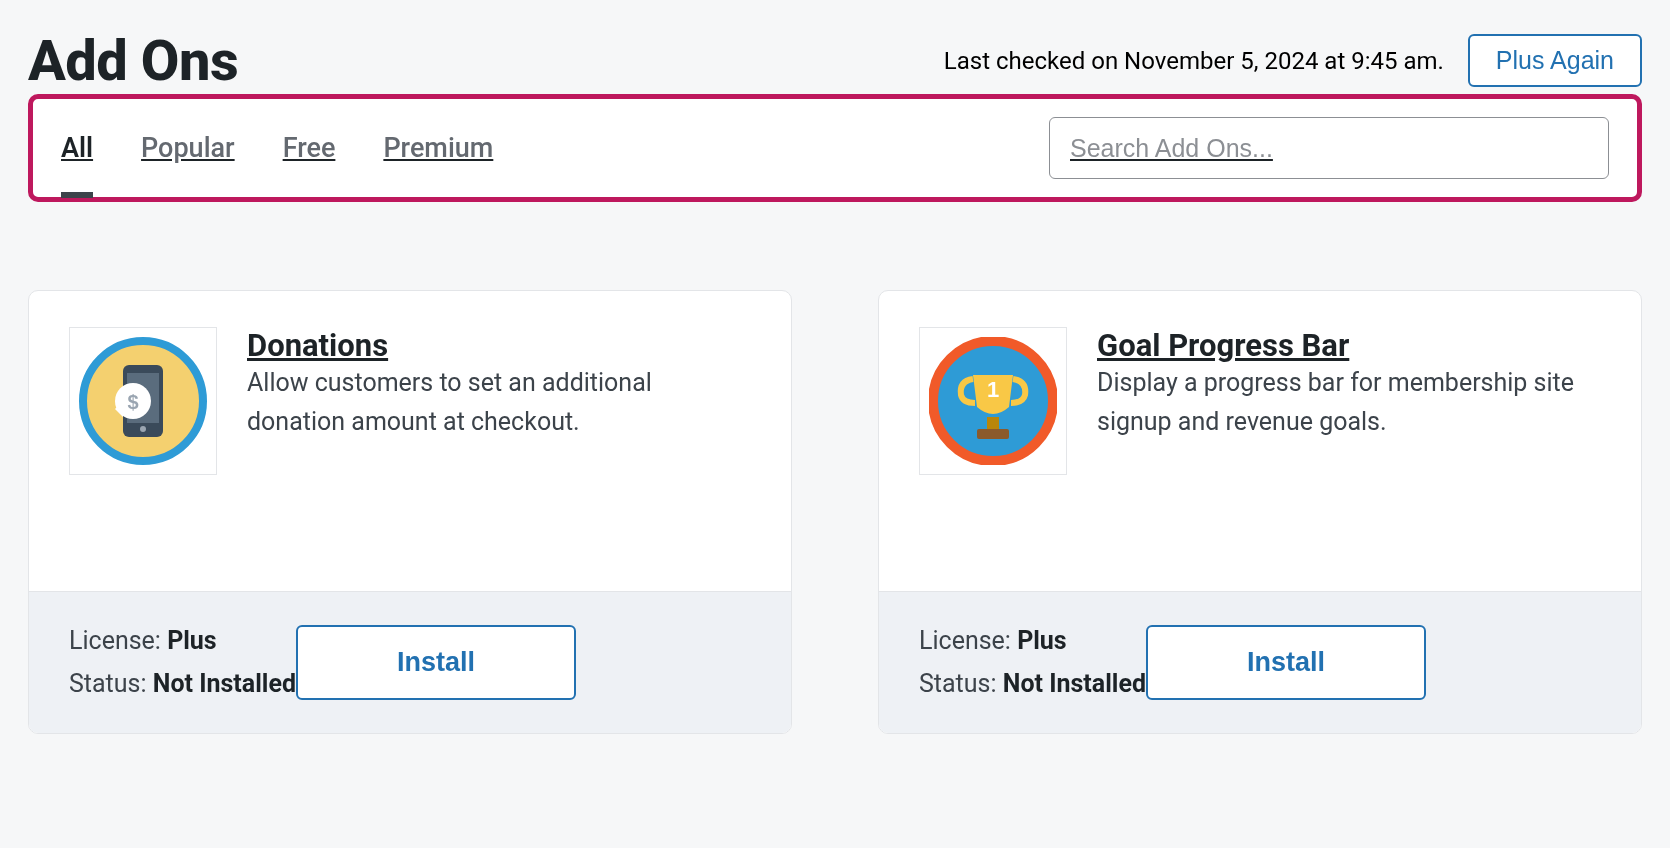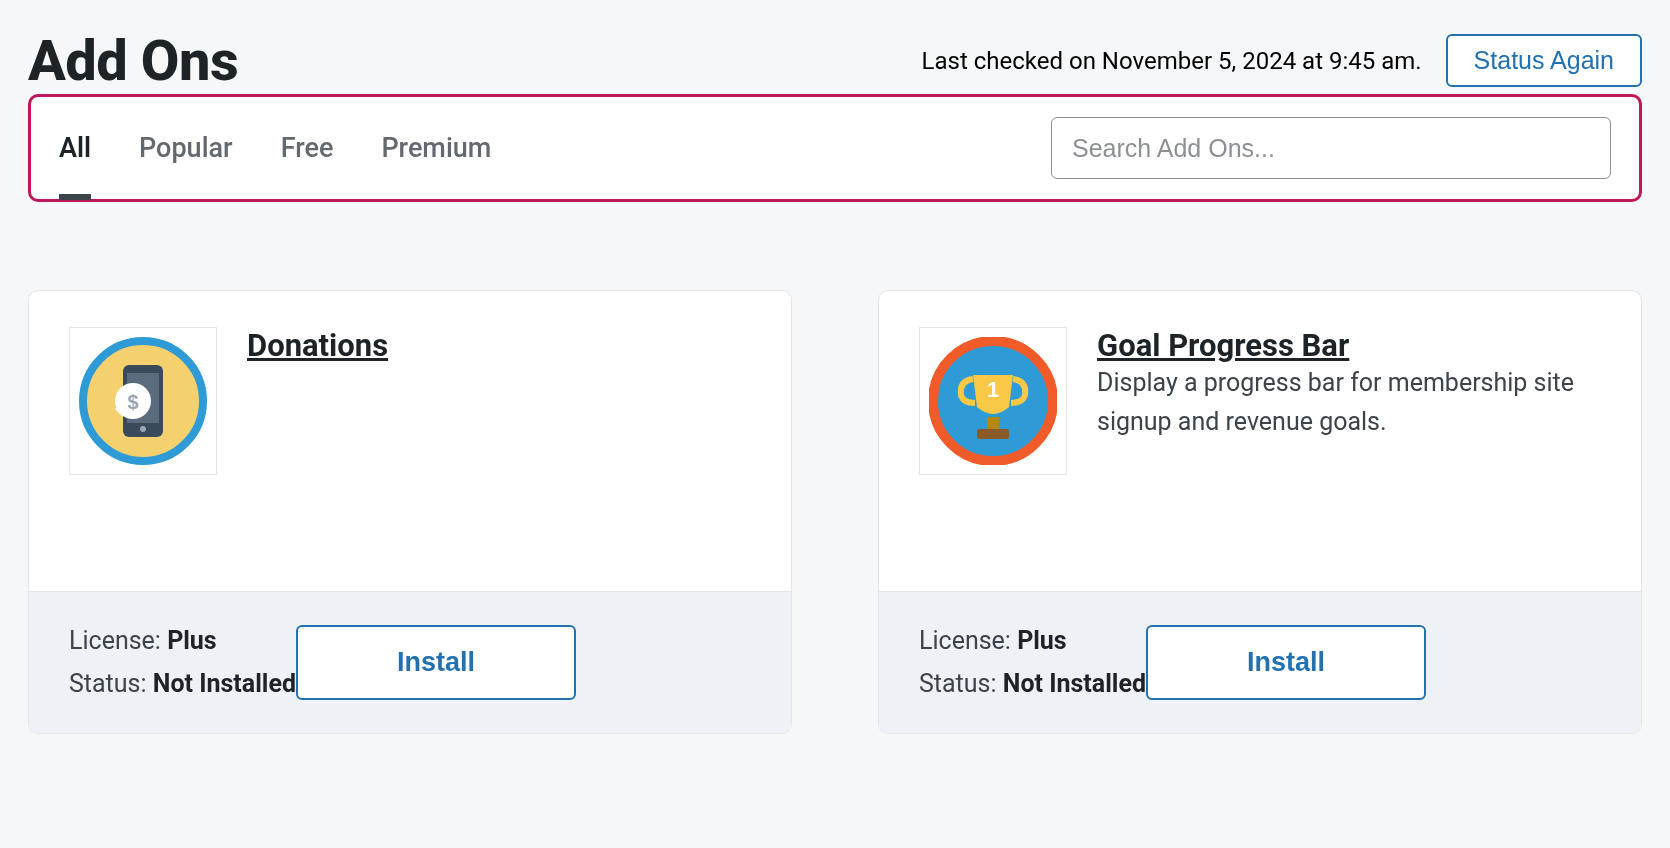--- a/index.html
+++ b/index.html
@@ -41,28 +41,29 @@
     color: #2271b1;
     font-size: 25px;
     font-weight: 500;
     padding: 12px 26px;
     border-radius: 6px;
     cursor: pointer;
     line-height: 1;
   }
   .filter-bar {
     background: #fff;
-    border: 3px solid #be185d;
+    border: 5px solid #be185d;
     border-radius: 10px;
     display: flex;
     justify-content: space-between;
     align-items: center;
     padding: 0 28px;
     height: 108px;
     margin-bottom: 88px;
+    text-decoration: underline;
   }
   .tabs {
     display: flex;
     gap: 48px;
     height: 100%;
     align-items: center;
   }
   .tab {
     font-size: 27px;
     color: #646970;
@@ -168,21 +169,21 @@
 </style>
 </head>
 <body>
 
 <div class="page">
 
   <div class="header-row">
     <h1 class="page-title">Add Ons</h1>
     <div class="header-right">
       <span class="last-checked">Last checked on November 5, 2024 at 9:45 am.</span>
-      <button class="btn-outline">Status Again</button>
+      <button class="btn-outline">Plus Again</button>
     </div>
   </div>
 
   <div class="filter-bar">
     <div class="tabs">
       <div class="tab active">All</div>
       <div class="tab">Popular</div>
       <div class="tab">Free</div>
       <div class="tab">Premium</div>
     </div>
@@ -199,20 +200,21 @@
             <rect x="44" y="28" width="40" height="72" rx="6" fill="#3a4a5a"></rect>
             <rect x="48" y="36" width="32" height="50" fill="#5a6c7d"></rect>
             <circle cx="64" cy="92" r="3" fill="#9aa5b1"></circle>
             <circle cx="54" cy="64" r="18" fill="#ffffff"></circle>
             <text x="54" y="72" font-size="20" font-weight="700" fill="#9aa5b1" text-anchor="middle" font-family="Arial">$</text>
             <path d="M36 72 L44 64 L44 80 Z" fill="#ffffff"></path>
           </svg>
         </div>
         <div class="card-text">
           <a class="card-title">Donations</a>
+          <p class="card-desc">Allow customers to set an additional donation amount at checkout.</p>
         </div>
       </div>
       <div class="card-footer">
         <div class="meta">
           <div>
             <span>License:</span>
             <span class="strong">Plus</span>
           </div>
           <div>
             <span>Status:</span>

